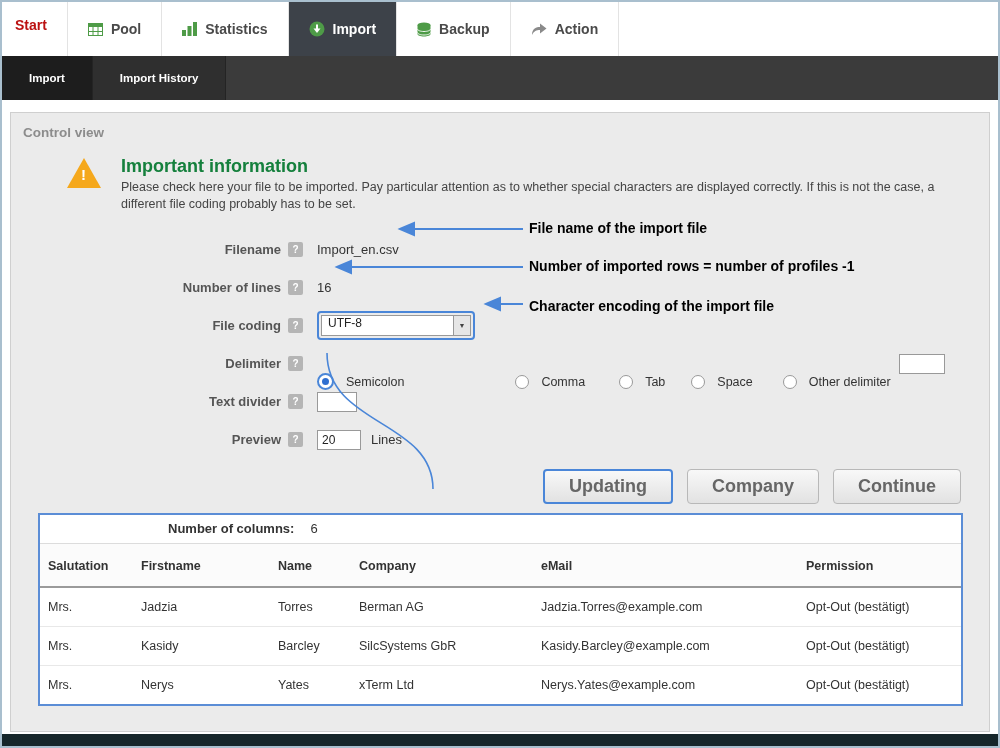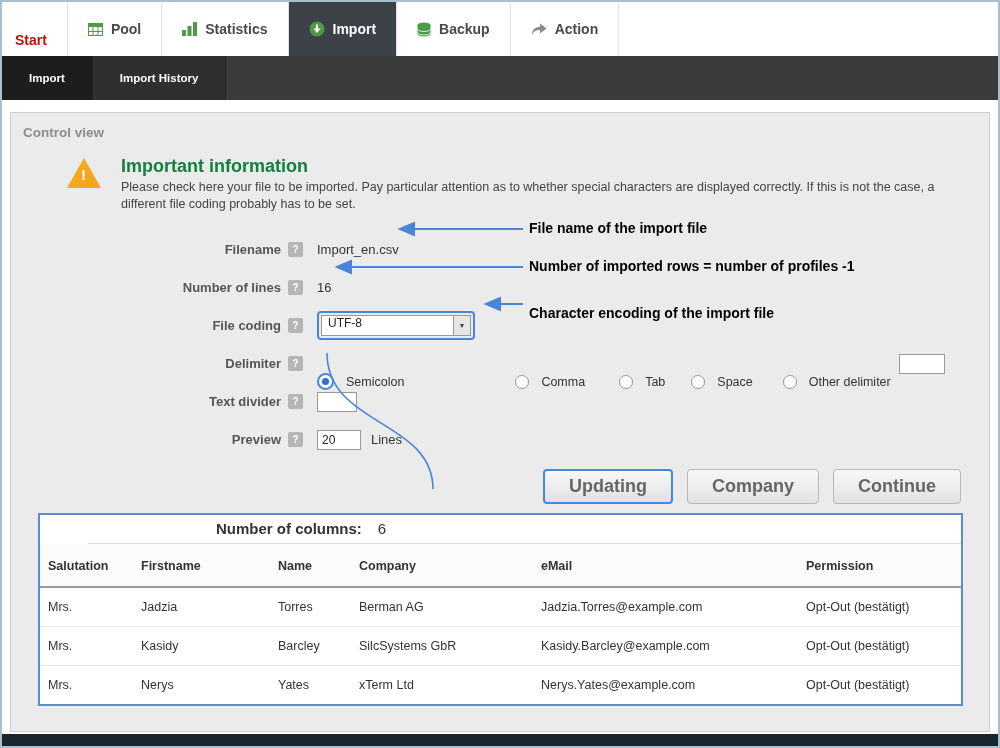--- a/index.html
+++ b/index.html
@@ -4,21 +4,21 @@
 <style>
   * { margin:0; padding:0; box-sizing:border-box; }
   html,body { width:1000px; height:748px; }
   body { font-family:"Liberation Sans", sans-serif; background:#fff; }
   .page { position:relative; width:1000px; height:748px; border:2px solid #a9bfce; background:#fff; overflow:hidden; }
 
   
   .topnav { display:flex; height:54px; background:#fff; align-items:stretch; }
   .nav-item { display:flex; align-items:center; gap:8px; padding:0 20px; border-right:1px solid #e3e3e3;
               font-size:14px; font-weight:bold; color:#4a4a4a; cursor:pointer; }
-  .nav-item.first { padding:0 20px 8px 13px;align-items:flex-end; }
+  .nav-item.first { padding:0 20px 8px 13px; }
   .nav-item.active { background:#3d4249; color:#fff; }
   .start-label { color:#bb1111; }
   .nav-icon { display:flex; align-items:center; }
 
   
   .subnav { display:flex; height:44px; background:#3b3b3b; align-items:stretch; }
   .subnav-item { display:flex; align-items:center; padding:0 27px; color:#fff; font-size:11.5px; font-weight:bold;
                  background:#2f2f2f; border-right:1px solid #242424; cursor:pointer; }
   .subnav-item.active { background:#1d1d1d; }
 
@@ -61,22 +61,22 @@
   .suffix { font-size:13px; color:#333; margin-left:10px; }
 
   
   .button-row { display:flex; justify-content:flex-end; gap:14px; margin:10px 28px 0 0; }
   .btn { height:35px; padding:0 24px; font-family:"Liberation Sans",sans-serif; font-size:18px; font-weight:bold; color:#666;
          background:linear-gradient(#f8f8f8,#e2e2e2); border:1px solid #b8b8b8; border-radius:4px; cursor:pointer; }
   .btn.highlighted { border:2px solid #4a86d8; }
 
   
   .preview-table-wrap { margin:9px 26px 0 27px; border:2px solid #5b8dd6; background:#fff; }
-  .table-summary { height:29px; display:flex; align-items:center; padding-left:128px; gap:16px; font-size:15px;
-                   border-bottom:1px solid #dcdcdc; color:#333;margin-left:48px; }
+  .table-summary { height:29px; display:flex; align-items:center; padding-left:128px; gap:16px; font-size:13px;
+                   border-bottom:1px solid #dcdcdc; color:#333; }
   .table-summary .lbl { font-weight:bold; }
   table { width:100%; border-collapse:collapse; table-layout:fixed; font-size:12.5px; color:#333; }
   th { text-align:left; font-weight:bold; padding:15px 8px 13px; border-bottom:2px solid #9a9a9a; background:#fbfbfb; }
   td { padding:12px 8px; border-bottom:1px solid #e8e8e8; overflow:hidden; white-space:nowrap; }
   tbody tr:last-child td { border-bottom:none; }
 
   
   .overlay { position:absolute; top:0; left:0; pointer-events:none; z-index:10; }
   .annotation { position:absolute; z-index:11; font-size:14px; font-weight:bold; color:#000; white-space:nowrap; }
 
@@ -310,21 +310,21 @@
             <td>Nerys.Yates@example.com</td>
             <td>Opt-Out (bestätigt)</td>
           </tr>
         </tbody>
       </table>
     </div>
   </div>
 
   <div class="annotation" style="left:527px; top:218px;">File name of the import file</div>
   <div class="annotation" style="left:527px; top:256px;">Number of imported rows = number of profiles -1</div>
-  <div class="annotation" style="left:527px; top:303px;">Character encoding of the import file</div>
+  <div class="annotation" style="left:527px; top:296px;">Character encoding of the import file</div>
 
   <svg class="overlay" width="996" height="744" viewBox="0 0 996 744">
     <g stroke="#4a86d8" stroke-width="2" fill="#4a86d8">
       <line x1="411" y1="227" x2="521" y2="227"></line>
       <polygon points="398,227 412,221 412,233"></polygon>
       <line x1="348" y1="265" x2="521" y2="265"></line>
       <polygon points="335,265 349,259 349,271"></polygon>
       <line x1="497" y1="302" x2="521" y2="302"></line>
       <polygon points="484,302 498,296 498,308"></polygon>
     </g>

